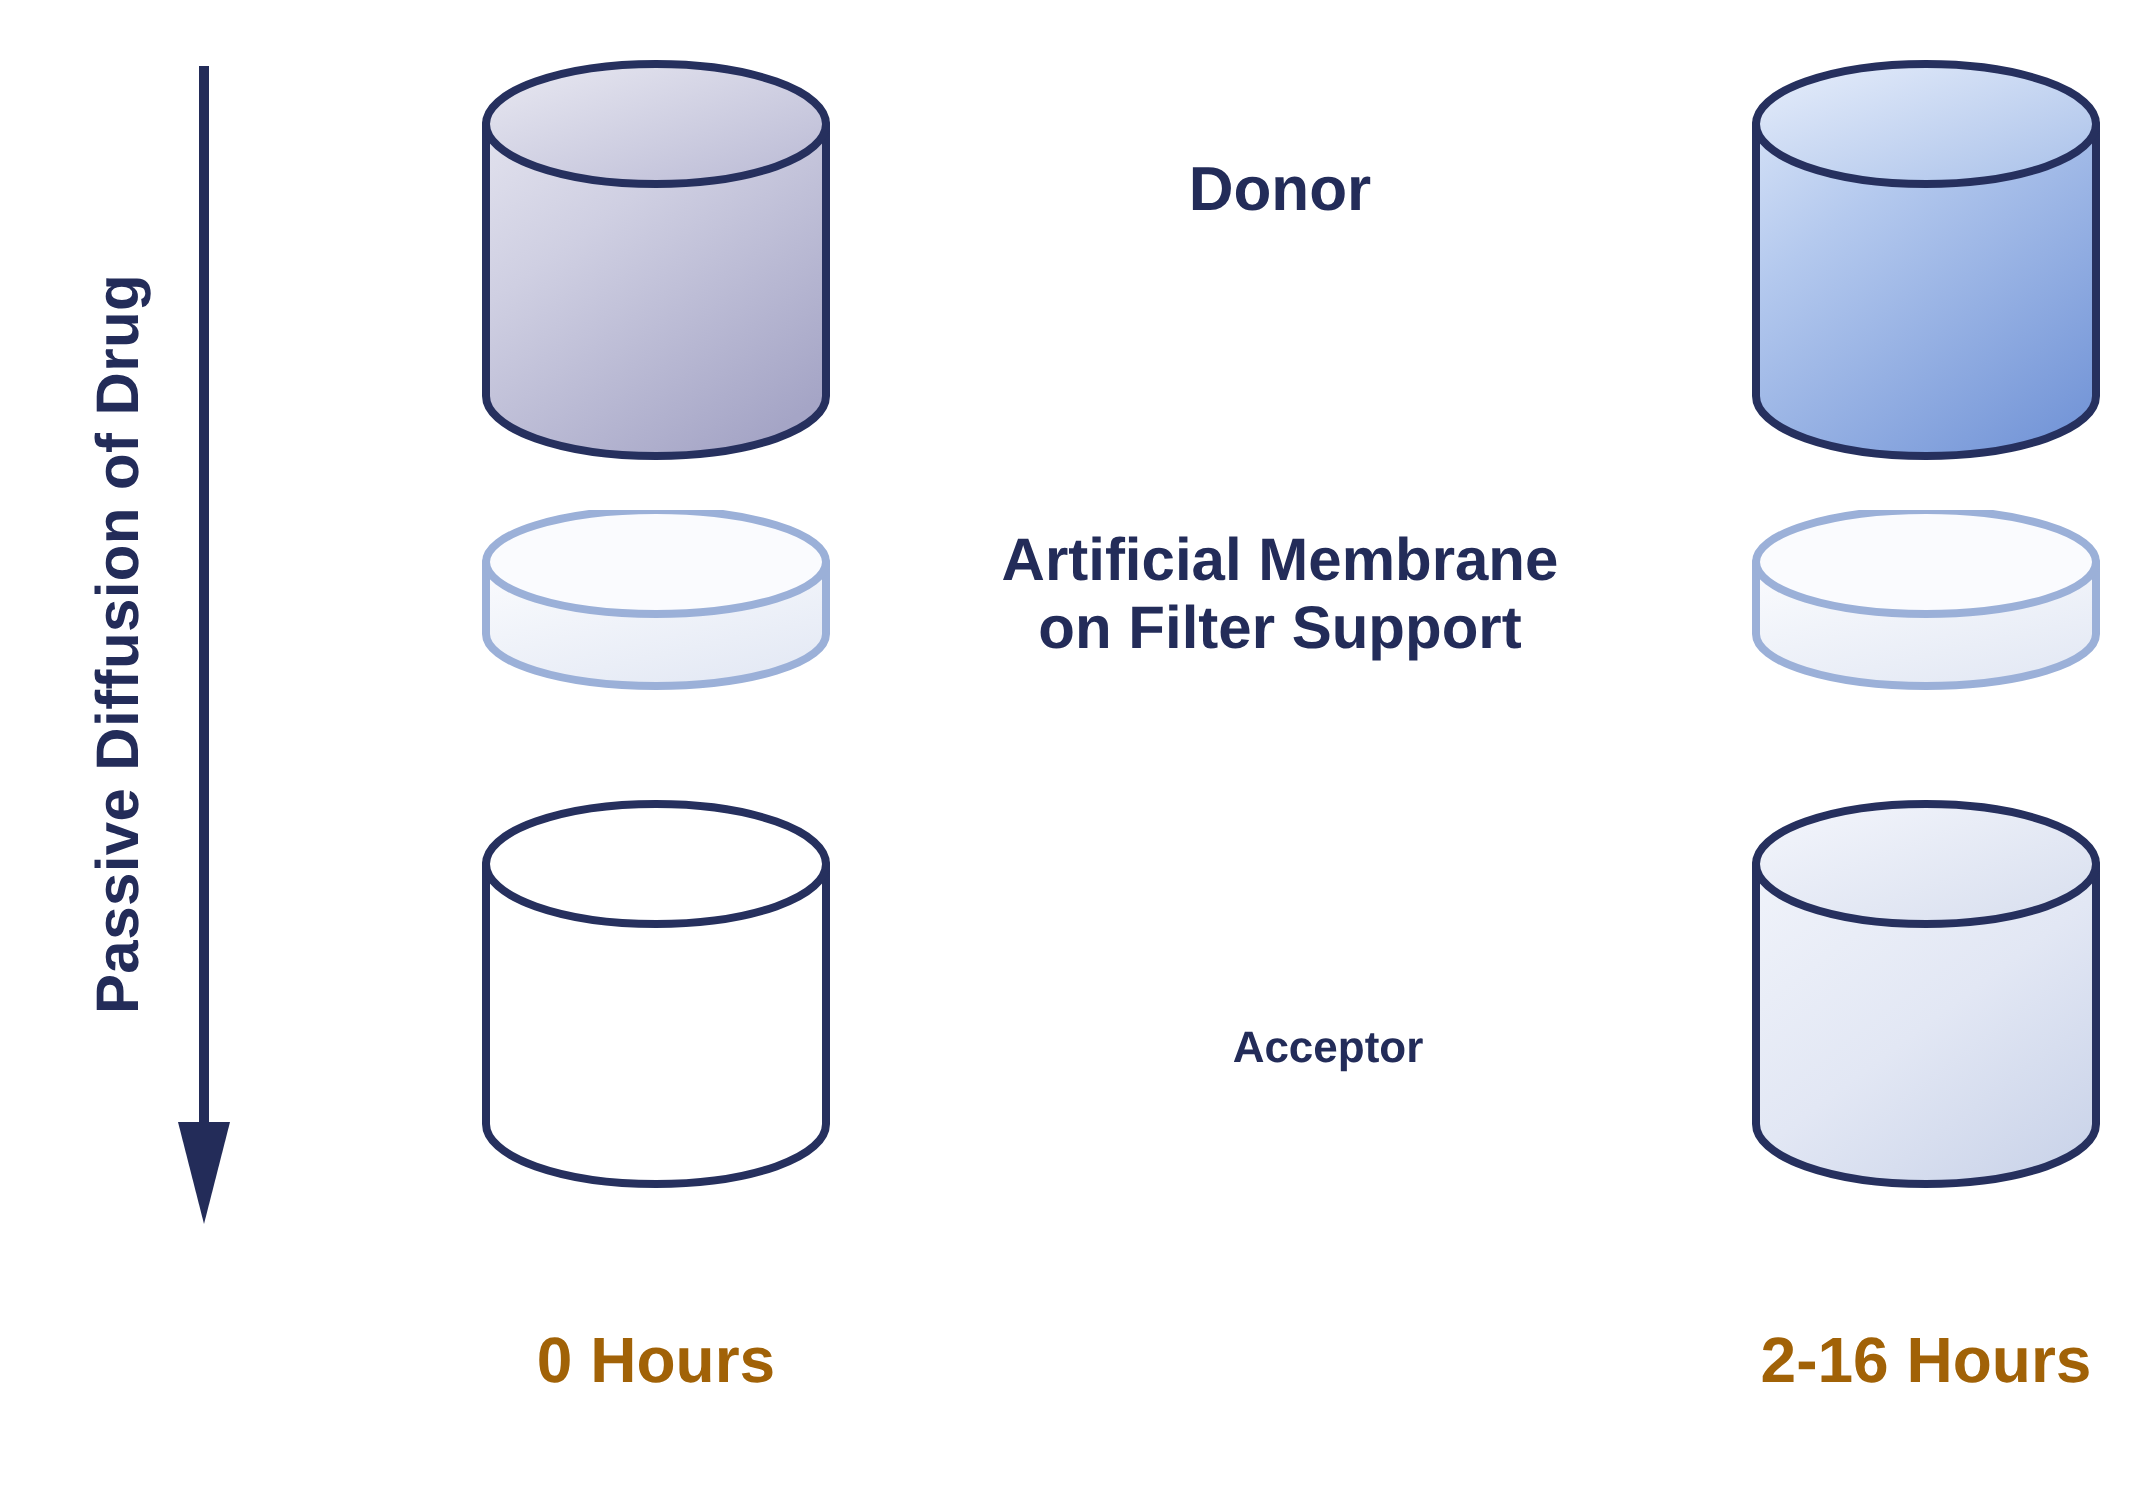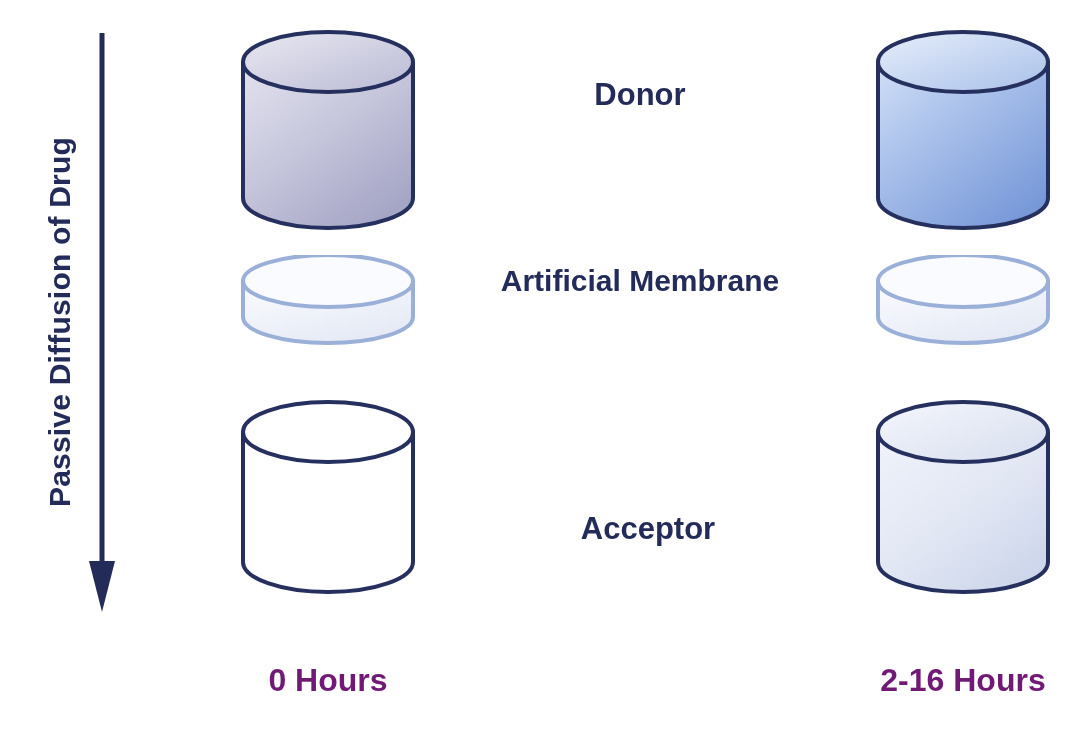--- a/index.html
+++ b/index.html
@@ -76,35 +76,35 @@
     width: 400px;
     font-size: 31px;
   }
   #caption-membrane {
     left: 420px;
     top: 264px;
     width: 440px;
     font-size: 30px;
   }
   #caption-acceptor {
-    left: 448px;
+    left: 464px;
     top: 512px;
     width: 400px;
-    font-size: 31px;
+    font-size: 22px;
   }
   .caption-line { display: block; }
 
   
   .time-label {
     position: absolute;
     top: 662px;
     text-align: center;
     font-size: 32px;
     font-weight: 600;
-    color: #701a75;
+    color: #a16207;
   }
   #time-label-left  { left: 203px; width: 250px; }
   #time-label-right { left: 838px; width: 250px; }
 </style>
 </head>
 <body>
 
 <div id="diffusion-axis">
 
   <div id="diffusion-label">Passive Diffusion of Drug</div>
@@ -193,19 +193,20 @@
     </defs>
     <path d="M10,34 L10,164 A85,30 0 0 0 180,164 L180,34 Z" fill="url(#accR)" stroke="#26305e" stroke-width="4" stroke-linejoin="round"></path>
     <ellipse cx="95" cy="34" rx="85" ry="30" fill="url(#accRTop)" stroke="#26305e" stroke-width="4"></ellipse>
   </svg>
 </div>
 
 <div class="caption" id="caption-donor">Donor</div>
 
 <div class="caption" id="caption-membrane">
   <span class="caption-line">Artificial Membrane</span>
+  <span class="caption-line">on Filter Support</span>
 </div>
 
 <div class="caption" id="caption-acceptor">Acceptor</div>
 
 <div class="time-label" id="time-label-left">0 Hours</div>
 
 <div class="time-label" id="time-label-right">2-16 Hours</div>
 
 </body></html>

